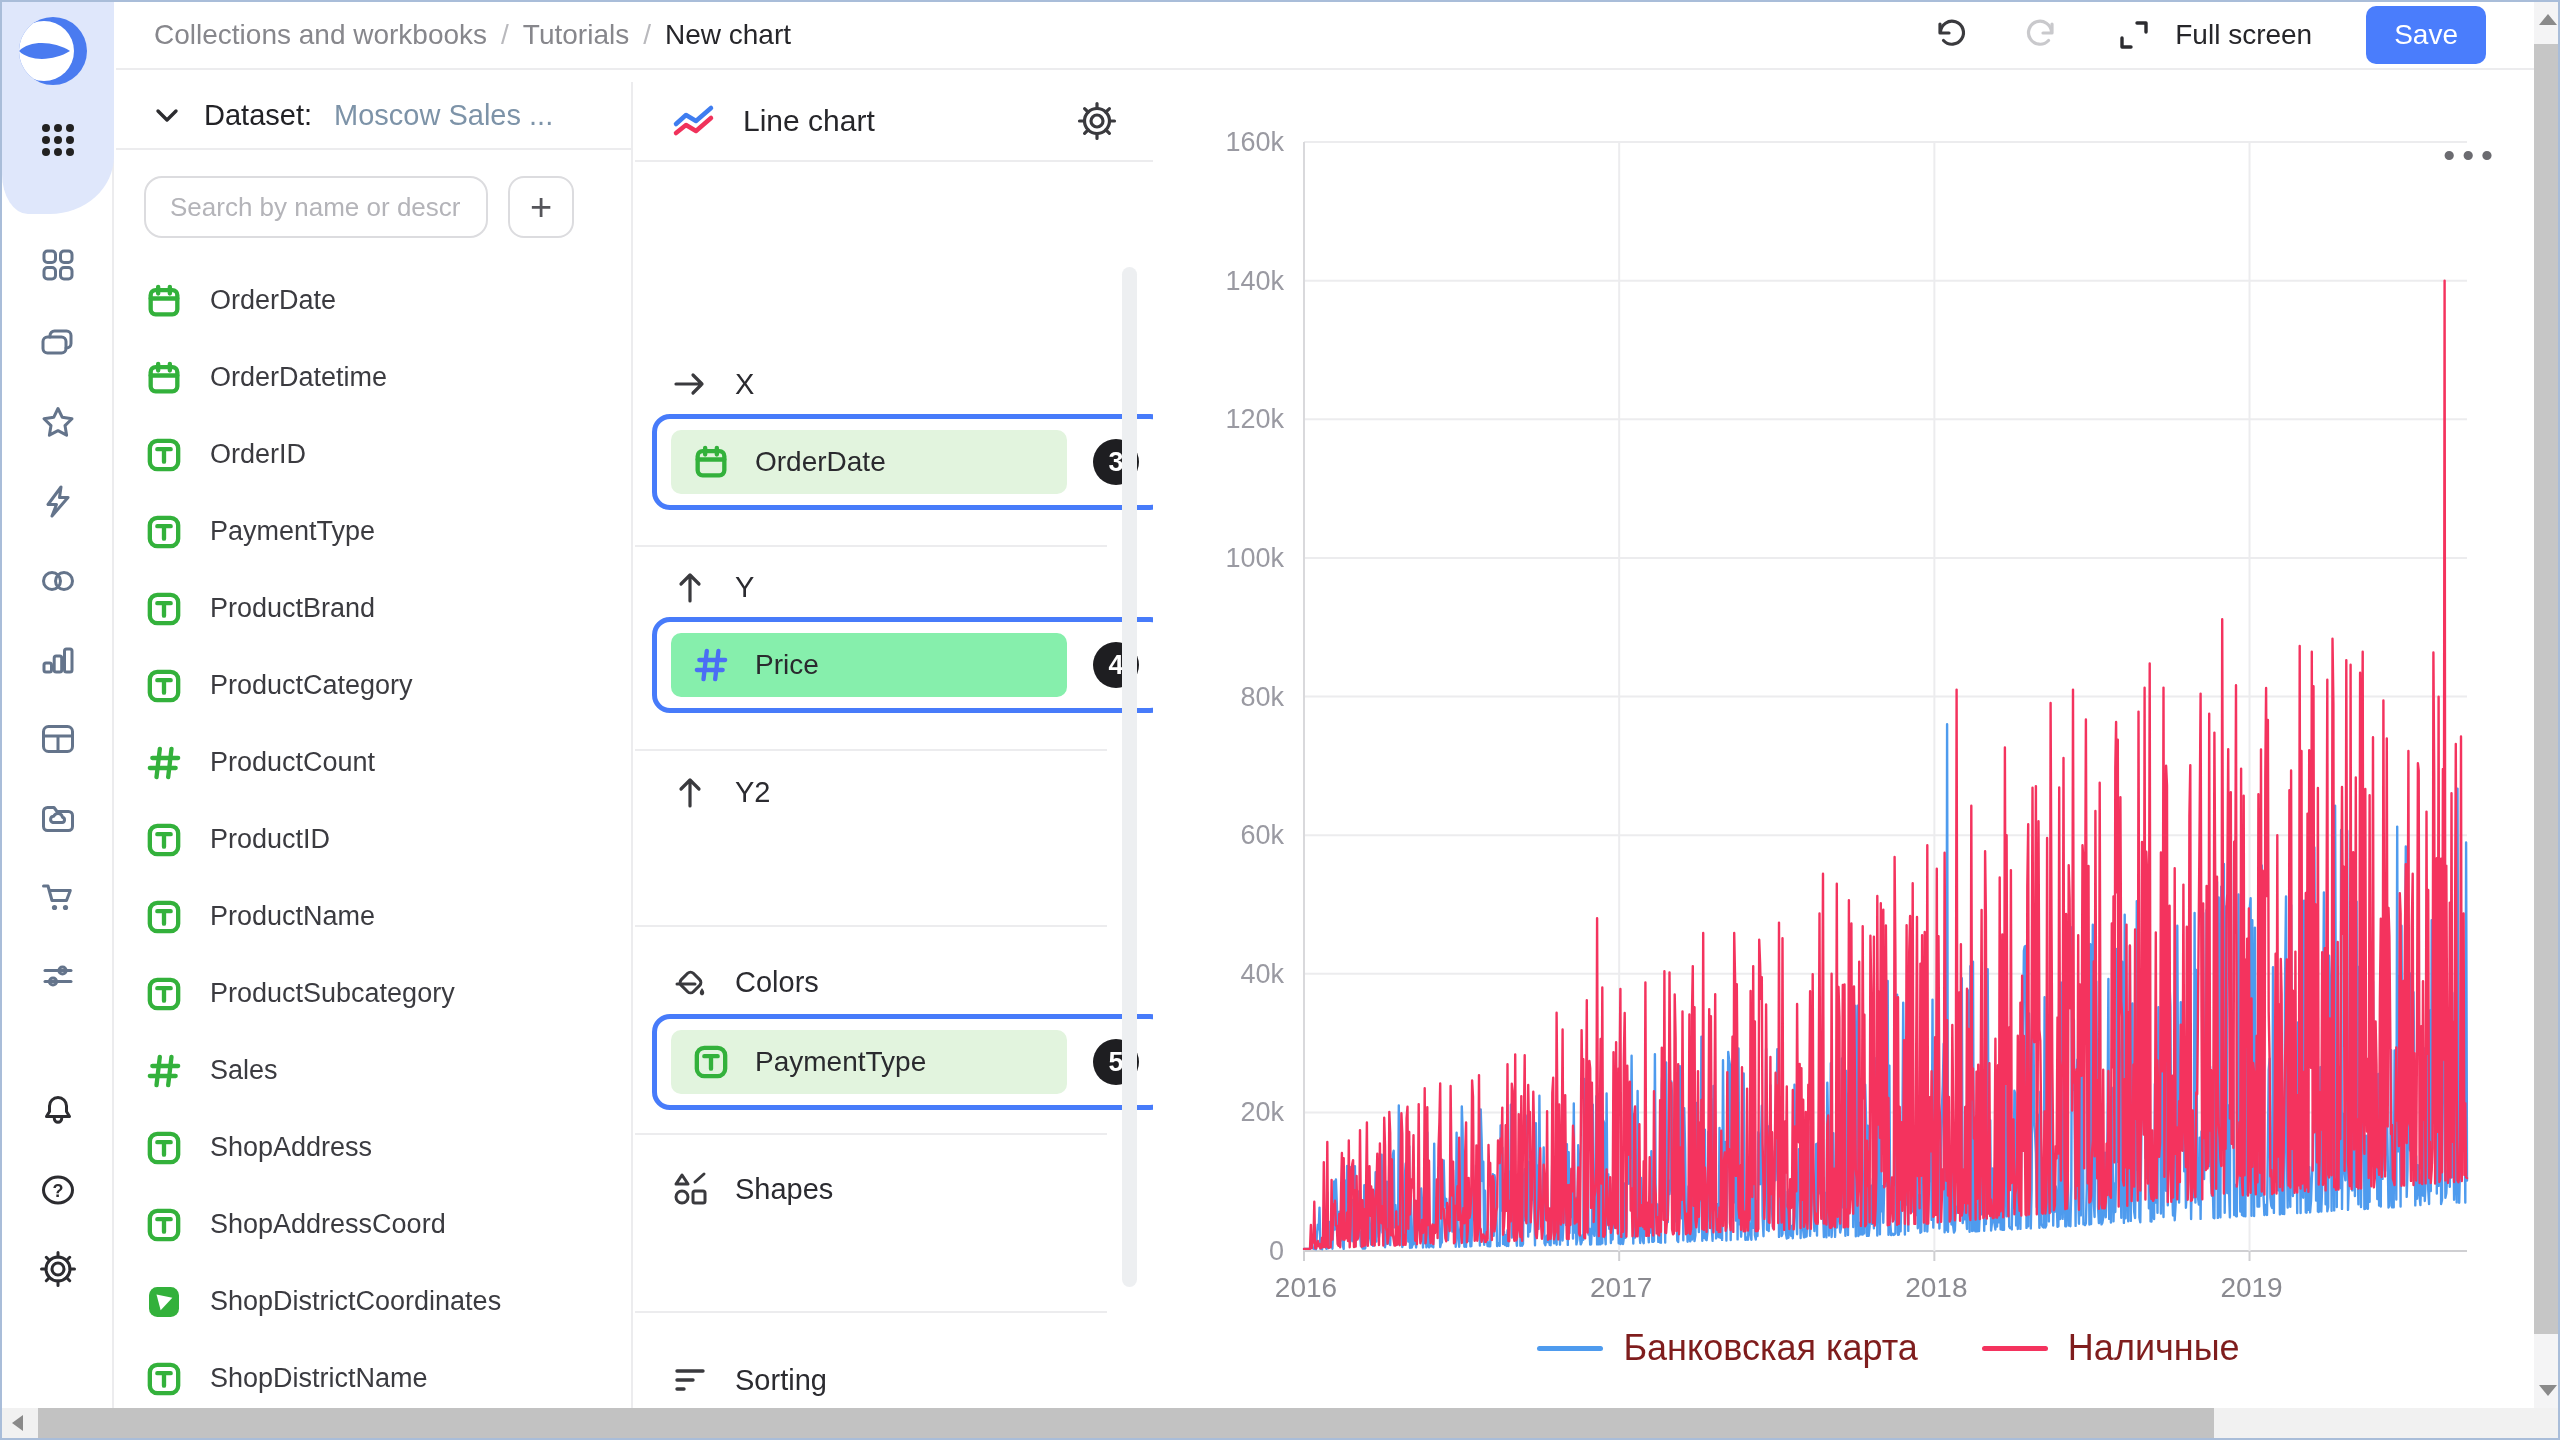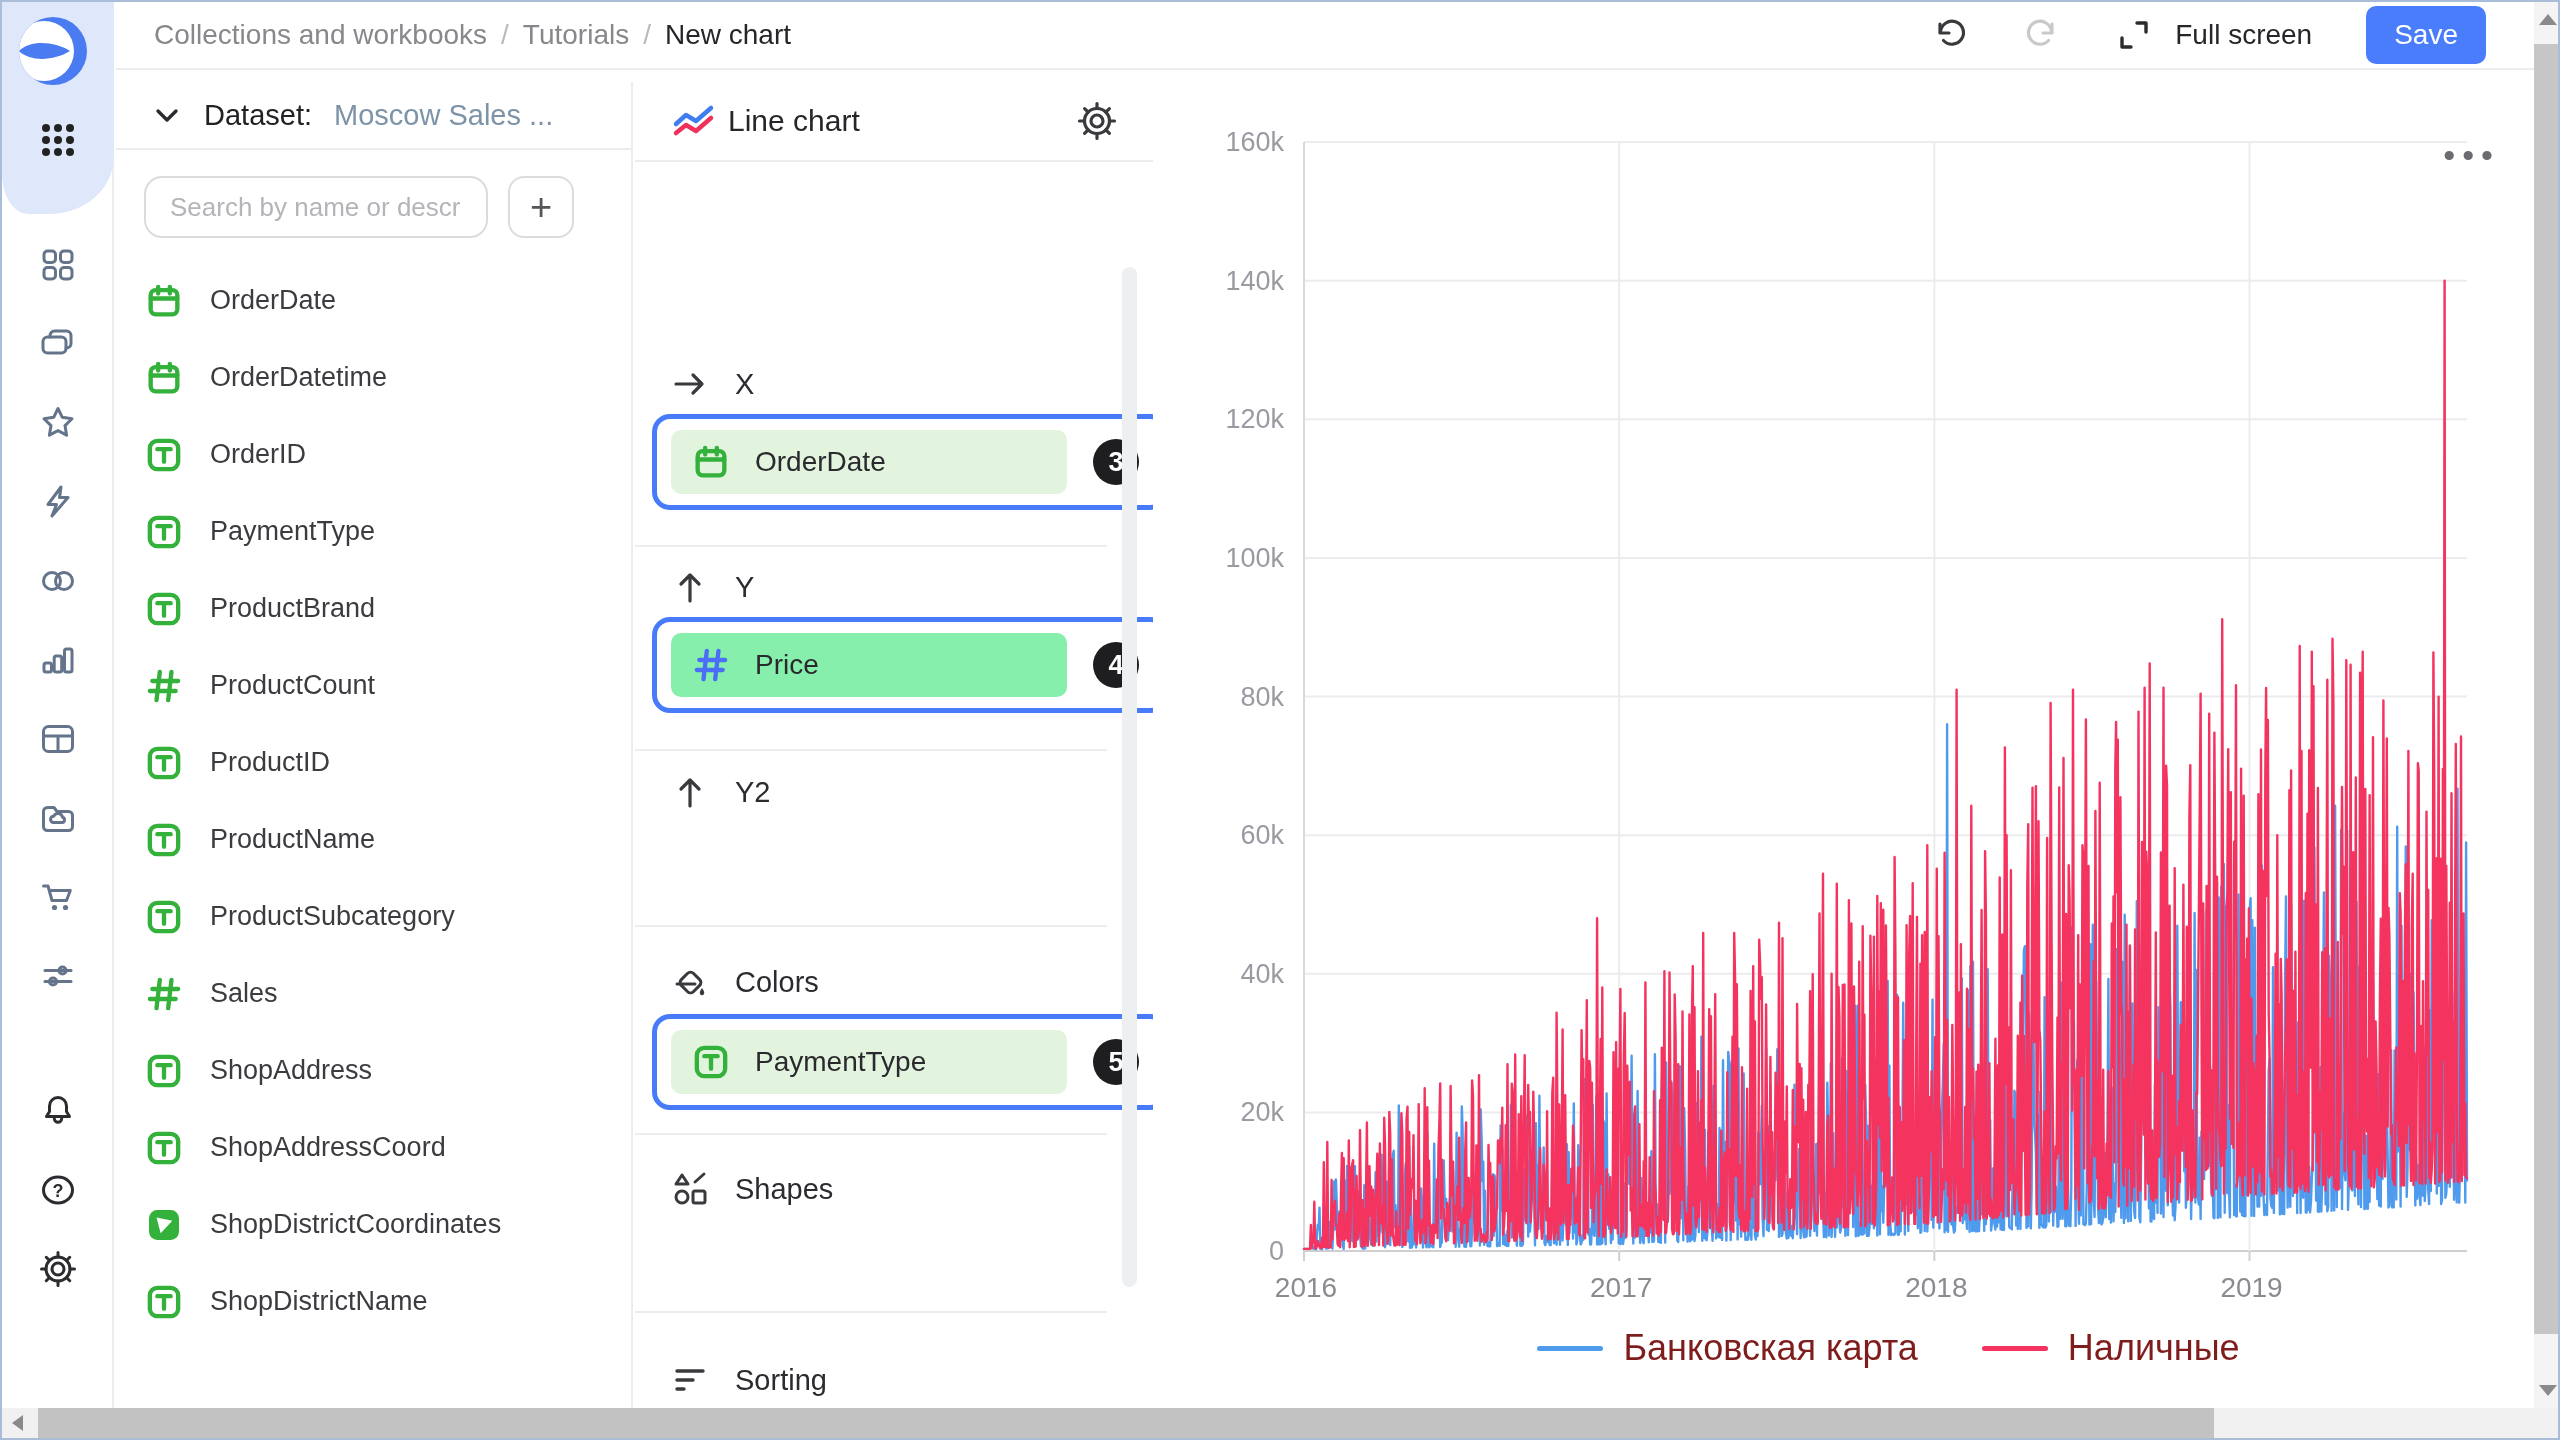--- a/index.html
+++ b/index.html
@@ -47,21 +47,21 @@
   .fields { position:relative; padding:14px 0 0 28px; }
   .frow { height:77px; display:flex; align-items:center; gap:26px; cursor:grab; }
   .ficon24 { width:40px; height:40px; flex:0 0 40px; }
   .ficon24 svg { width:40px; height:40px; display:block;}
   .fname { font-size:27px; color:#3b3b40; white-space:nowrap; }
   .ds-scroll-up { position:absolute; left:594px; top:188px; width:0; height:0;
                   border-left:10px solid transparent; border-right:10px solid transparent; border-bottom:13px solid #b6b6ba;}
   .ds-thumb { position:absolute; left:596px; top:640px; width:15px; height:260px; background:#dcdcdf; border-radius:8px; cursor:pointer;}
   
   .cfg-panel { position:absolute; left:633px; top:80px; width:518px; height:1326px; background:#fff; }
-  .cfg-head { height:80px; border-bottom:2px solid #ececee; display:flex; align-items:center; padding:0 36px; gap:11px;}
+  .cfg-head { height:80px; border-bottom:2px solid #ececee; display:flex; align-items:center; padding:0 36px; gap:26px;}
   .cfg-title { font-size:30px; color:#26262a; }
   .cfg-gear { margin-left:auto; width:40px; height:40px; cursor:pointer; }
   .cfg-body { position:relative; height:1244px; }
   .sec-label { position:absolute; left:36px; display:flex; align-items:center; gap:26px; height:50px;}
   .sec-label svg { width:38px; height:38px; }
   .sec-text { font-size:29px; color:#2b2b30; }
   .divider { position:absolute; left:0; width:472px; height:0; border-top:2px solid #ececee; }
   .anno { position:absolute; left:17px; width:516px; height:96px; border:5px solid #477bfa; border-radius:18px;
           background:#fff; display:flex; align-items:center; padding-left:14px; }
   .pill { width:396px; height:64px; border-radius:10px; display:flex; align-items:center; gap:24px; padding-left:20px; cursor:grab;}
@@ -298,20 +298,29 @@
           <span class="fname">PaymentType</span>
         </div>
         <div class="frow">
           <span class="ficon24">
             <svg viewBox="0 0 24 24" fill="none" stroke="#33b13b" stroke-width="2.6" stroke-linecap="round" stroke-linejoin="round">
               <rect x="3.5" y="3.5" width="17" height="17" rx="4.5"></rect>
               <path d="M8 8.5 h8 M12 8.5 v7.5"></path>
             </svg>
           </span>
           <span class="fname">ProductBrand</span>
+        </div>
+        <div class="frow">
+          <span class="ficon24">
+            <svg viewBox="0 0 24 24" fill="none" stroke="#33b13b" stroke-width="2.6" stroke-linecap="round" stroke-linejoin="round">
+              <rect x="3.5" y="3.5" width="17" height="17" rx="4.5"></rect>
+              <path d="M8 8.5 h8 M12 8.5 v7.5"></path>
+            </svg>
+          </span>
+          <span class="fname">ProductCategory</span>
         </div>
         <div class="frow">
           <span class="ficon24">
             <svg viewBox="0 0 24 24" fill="none" stroke="#33b13b" stroke-width="2.6" stroke-linecap="round" stroke-linejoin="round">
               <path d="M9.5 3.5 L7.5 20.5 M16.5 3.5 L14.5 20.5 M5 9 h15.5 M3.5 15 h15.5"></path>
             </svg>
           </span>
           <span class="fname">ProductCount</span>
         </div>
         <div class="frow">

